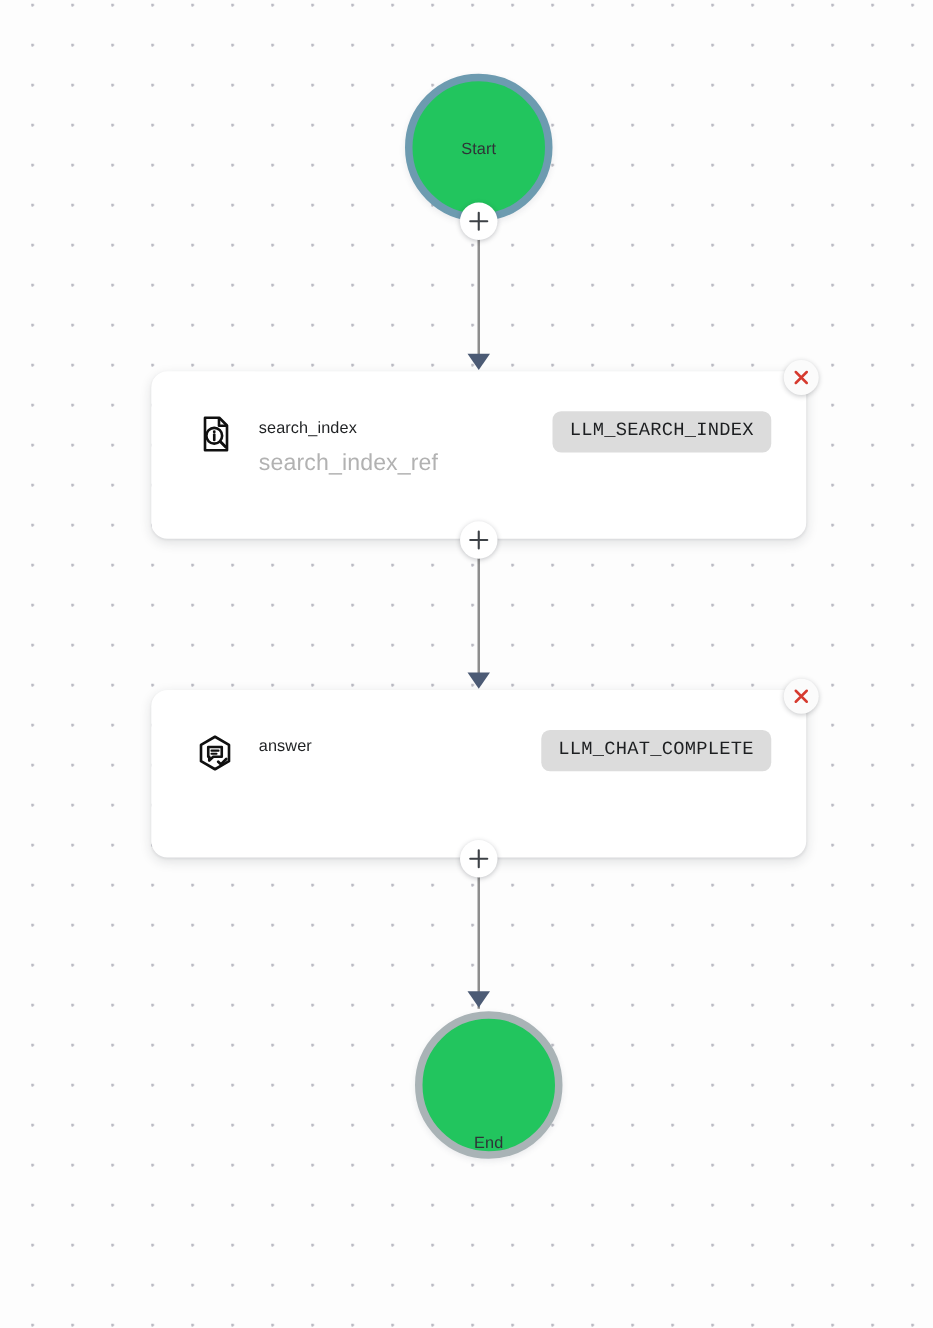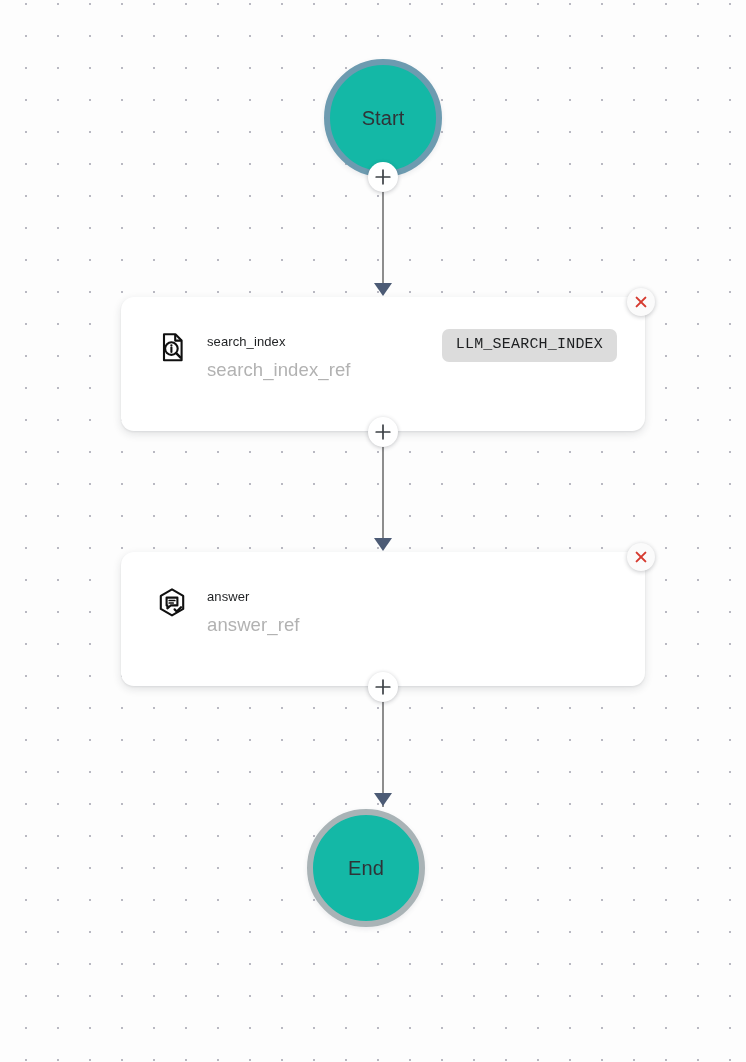--- a/index.html
+++ b/index.html
@@ -35,39 +35,40 @@
     width: 746px;
     height: 1062px;
   }
 
   
   .terminal {
     position: absolute;
     width: 118px;
     height: 118px;
     border-radius: 50%;
-    background: #14b8a6;
+    background: #22c55e;
     display: flex;
     align-items: center;
     justify-content: center;
-    font-size: 20px;
+    font-size: 13px;
     color: #2f3337;
     letter-spacing: 0.1px;
   }
   .terminal.start {
     left: 324px;
     top: 59px;
     border: 6px solid #6d9bb0;
     box-shadow: 0 2px 5px rgba(60,70,90,0.10);
   }
   .terminal.end {
-    left: 307px;
+    left: 332px;
     top: 809px;
     border: 6px solid #a9b3b6;
     box-shadow: 0 2px 5px rgba(60,70,90,0.10);
+    align-items: flex-end;
   }
 
   
   .node-card {
     position: absolute;
     left: 121px;
     width: 524px;
     height: 134px;
     background: #ffffff;
     border-radius: 13px;
@@ -250,22 +251,22 @@
       <span class="node-icon">
         <svg viewBox="0 0 34 34" aria-hidden="true">
           <path d="M17 3.4 L28.2 9.9 V22.9 L17 29.4 L5.8 22.9 V9.9 Z" fill="none" stroke="currentColor" stroke-width="2.1" stroke-linejoin="round"></path>
           <path d="M11.6 11.6 H22.4 V19.4 H15.6 L12.4 22.4 V19.4 H11.6 Z" fill="none" stroke="currentColor" stroke-width="2.1" stroke-linejoin="round"></path>
           <path d="M14.2 14.5 H19.8 M14.2 17 H18.2" stroke="currentColor" stroke-width="1.7" stroke-linecap="round"></path>
           <path d="M19.6 23.4 L21.7 25.5 L26 21.2" fill="none" stroke="currentColor" stroke-width="2.2" stroke-linecap="round" stroke-linejoin="round"></path>
         </svg>
       </span>
       <span class="node-text">
         <span class="node-title" style="display:block;">answer</span>
-        <span class="node-ref" style="display:block;">answer_ref</span>
-      </span>
+      </span>
+      <span class="node-badge">LLM_CHAT_COMPLETE</span>
     </div>
   </div>
   <div class="delete-btn delete-2">
     <span>
       <svg viewBox="0 0 16 16" aria-hidden="true">
         <path d="M3.6 3.6 L12.4 12.4 M12.4 3.6 L3.6 12.4" stroke="#d63a2f" stroke-width="2" stroke-linecap="round"></path>
       </svg>
     </span>
   </div>
 

